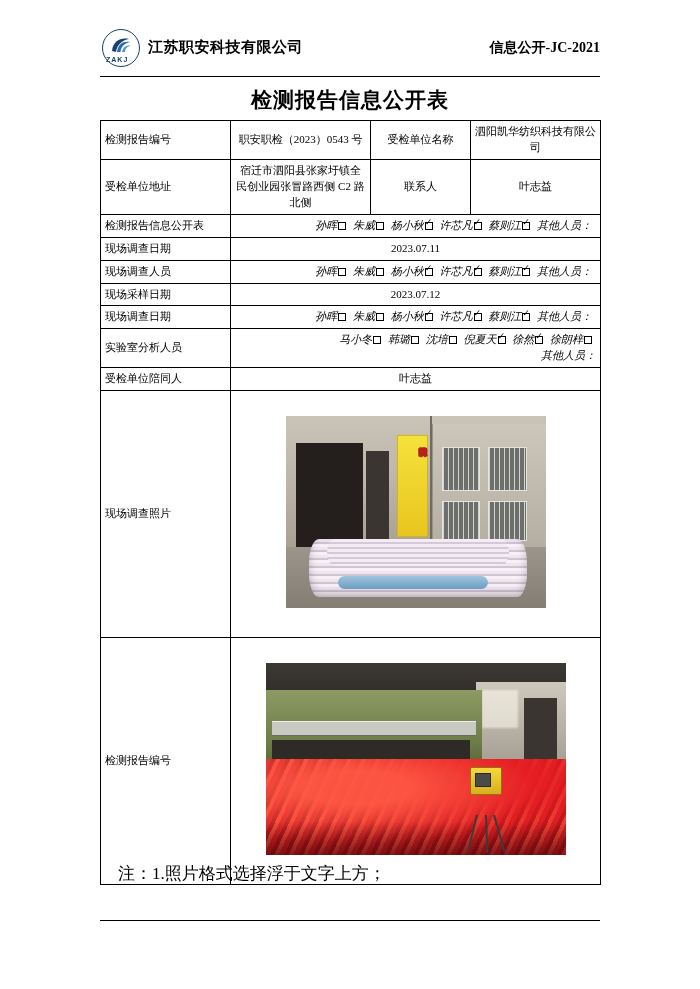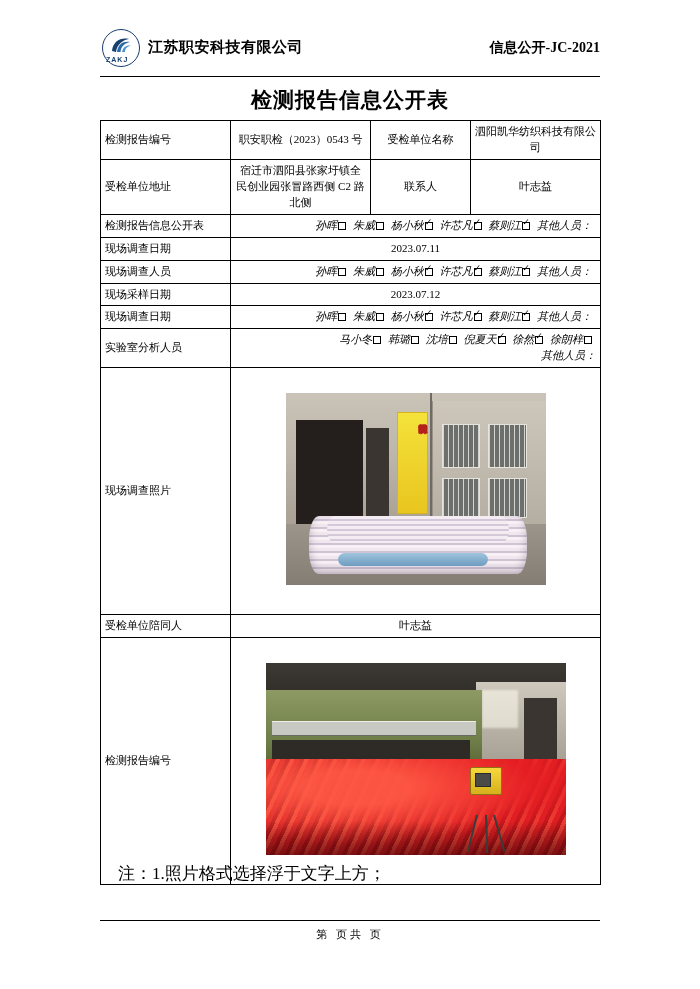--- a/index.html
+++ b/index.html
@@ -414,20 +414,24 @@
           <div>
             <span class="member"><span>马小冬</span><span class="cb"></span></span>
             <span class="member"><span>韩璐</span><span class="cb"></span></span>
             <span class="member"><span>沈培</span><span class="cb"></span></span>
             <span class="member"><span>倪夏天</span><span class="cb checked"></span></span>
             <span class="member"><span>徐然</span><span class="cb checked"></span></span>
             <span class="member"><span>徐朗梓</span><span class="cb"></span></span>
           </div>
           <div>其他人员：</div>
         </td>
+      </tr>
+      <tr>
+        <td class="lbl">受检单位陪同人</td>
+        <td class="ctr" colspan="3">叶志益</td>
       </tr>
       <tr>
         <td class="lbl">现场调查照片</td>
         <td class="photo-cell" colspan="3">
           <div class="photo-frame">
             <div class="ph1">
               <div class="sky"></div>
               <div class="wall"></div>
               <div class="wall-right"></div>
               <div class="dark-door"></div>
@@ -450,24 +454,20 @@
                 </div>
               <div class="ground"></div>
               <div class="rolls"></div>
               <div class="rolls2"></div>
               <div class="blue-tarp"></div>
             </div>
           </div>
         </td>
       </tr>
       <tr>
-        <td class="lbl">受检单位陪同人</td>
-        <td class="ctr" colspan="3">叶志益</td>
-      </tr>
-      <tr>
         <td class="lbl">检测报告编号</td>
         <td class="photo-cell" colspan="3">
           <div class="photo-frame">
             <div class="ph2">
               <div class="ceiling"></div>
               <div class="wall-r"></div>
               <div class="lightpatch"></div>
               <div class="door-r"></div>
               <div class="machine"></div>
               <div class="machine-bar"></div>
@@ -485,15 +485,14 @@
             </div>
           </div>
         </td>
       </tr>
     </tbody>
   </table>
 
   <div class="note" style="top:862px;">注：1.照片格式选择浮于文字上方；</div>
 
   <div class="footer-rule" style="top:920px;"></div>
-  <div class="footer-text" style="top:927px;">第  页共   页</div>
 
 </div>
 
 </body></html>

